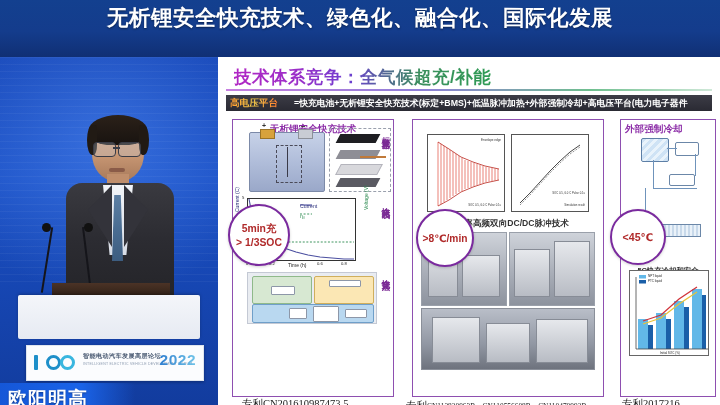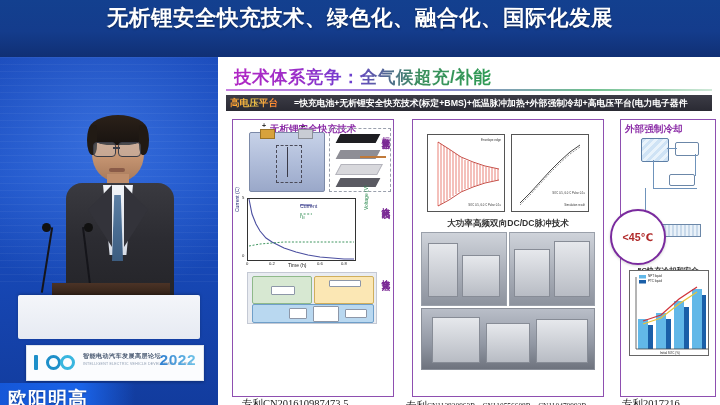--- a/index.html
+++ b/index.html
@@ -414,20 +414,27 @@
           <line x1="6" y1="6" x2="6" y2="78" stroke="#444" stroke-width="0.8"></line>
           <rect x="9" y="4" width="7" height="3.5" fill="#62b8e8"></rect>
           <rect x="9" y="9" width="7" height="3.5" fill="#1a5fa8"></rect>
         </svg>
         <div class="rlgd" style="left:18px;top:3px">NPT liquid</div>
         <div class="rlgd" style="left:18px;top:8px">PTC liquid</div>
         <div class="rlgd" style="left:30px;top:80px">Initial SOC (%)</div>
       </div>
     </div>
 
+    <div class="callout co1">
+      <div class="l1">5min充</div>
+      <div class="l2">&gt; 1/3SOC</div>
+    </div>
+    <div class="callout co2">
+      <div class="l1">&gt;8℃/min</div>
+    </div>
     <div class="callout co3">
       <div class="l1">&lt;45℃</div>
     </div>
 
     <div class="patent pat1">专利CN201610987473.5</div>
     <div class="patent pat2">
       <span class="big">专利</span><span>CN112820963B、CN110556608B、CN110470992B</span>
     </div>
     <div class="patent pat3">专利2017216</div>
 

